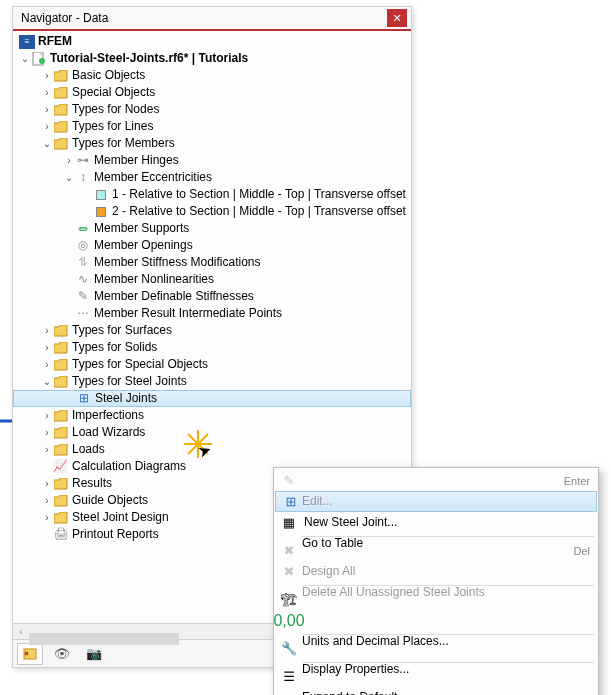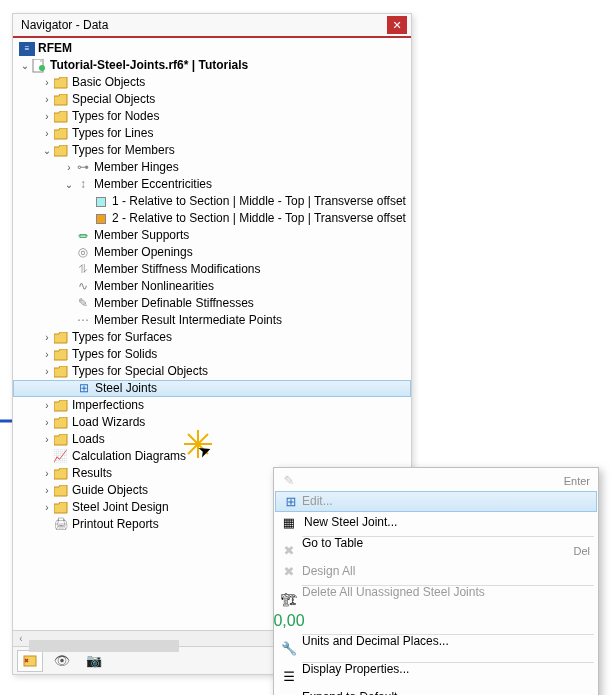--- a/index.html
+++ b/index.html
@@ -9,21 +9,21 @@
     font-size: 12px;
     background: #fff;
     color: #000;
     width: 611px;
     height: 695px;
     position: relative;
     overflow: hidden;
   }
   .panel {
     position: absolute;
-    left: 12px; top: 13px;
+    left: 12px; top: 6px;
     width: 400px;
     height: 662px;
     border: 1px solid #d0d0d0;
     background: #fdfdfd;
     box-shadow: 2px 2px 6px rgba(0,0,0,0.15);
     display: flex;
     flex-direction: column;
   }
   .titlebar {
     display:flex; align-items:center;
@@ -347,20 +347,30 @@
     <div class="row">
       <span class="indent" style="width:28px"></span>
         <span class="twisty closed"></span>
       <span class="icon folder">
           <svg viewBox="0 0 14 12">
             <path d="M0 2 L5 2 L6 0 L13 0 L13 11 L0 11 Z" fill="#f4d060" stroke="#c89020"></path>
           </svg>
         </span>
       <span class="label">Types for Special Objects</span>
     </div>
+    <div class="row">
+      <span class="indent" style="width:28px"></span>
+        <span class="twisty open"></span>
+      <span class="icon folder">
+          <svg viewBox="0 0 14 12">
+            <path d="M0 2 L5 2 L6 0 L13 0 L13 11 L0 11 Z" fill="#f4d060" stroke="#c89020"></path>
+          </svg>
+        </span>
+      <span class="label">Types for Steel Joints</span>
+    </div>
     <div class="row selected">
       <span class="indent" style="width:62px"></span>
       <span class="icon leaf" style="color:#3070c0">⊞</span>
       <span class="label">Steel Joints</span>
     </div>
     <div class="row">
       <span class="indent" style="width:28px"></span>
         <span class="twisty closed"></span>
       <span class="icon folder">
           <svg viewBox="0 0 14 12">

